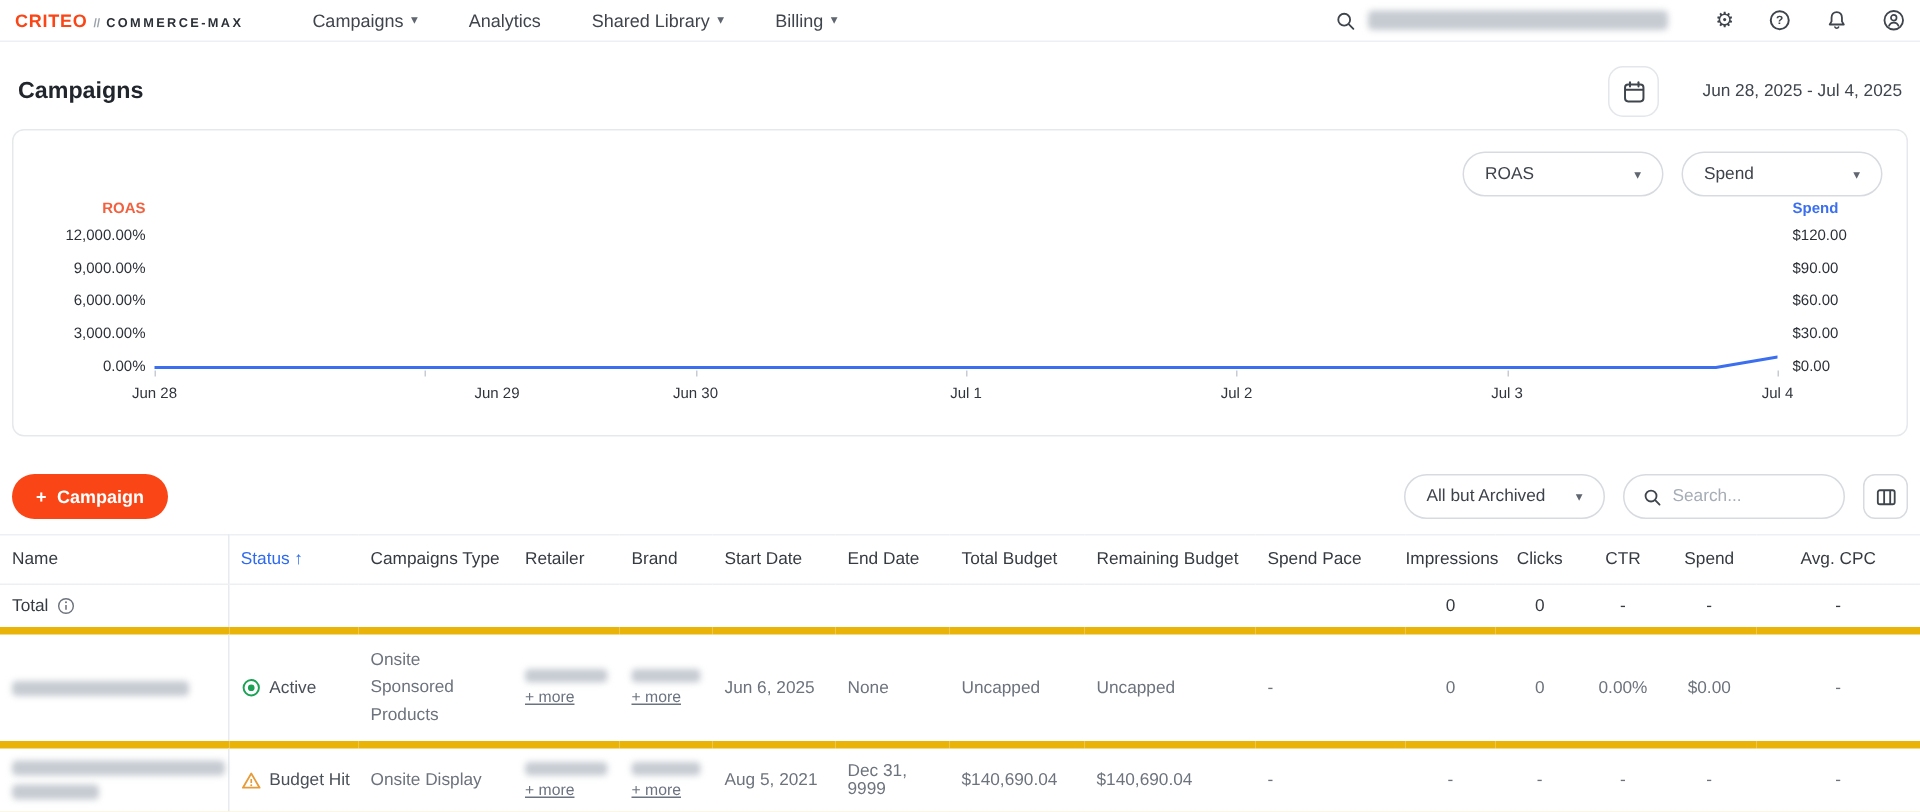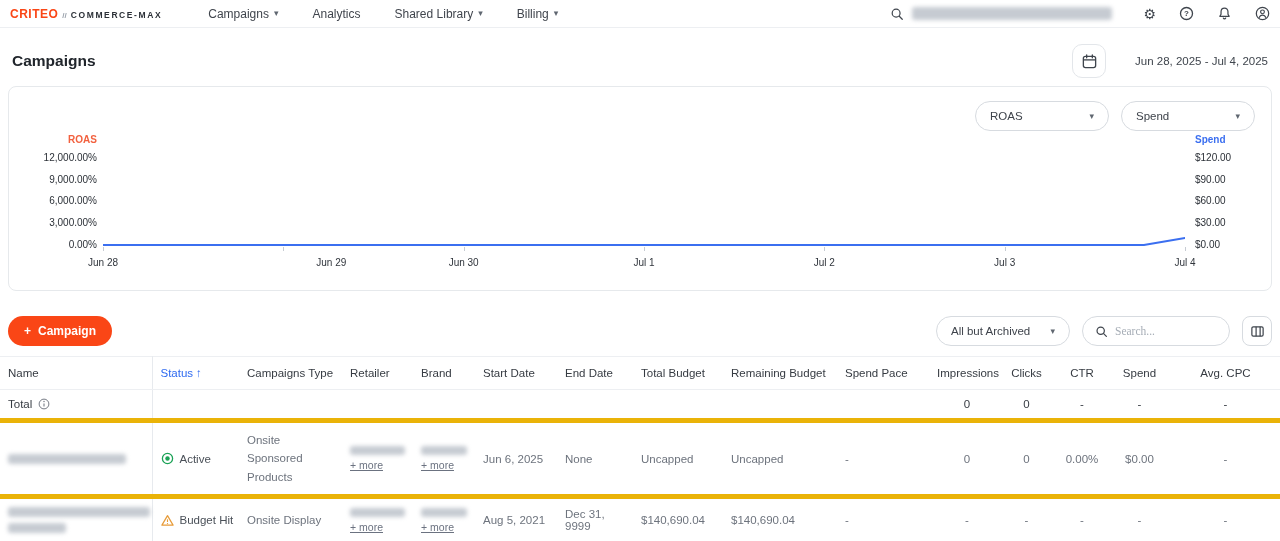--- a/index.html
+++ b/index.html
@@ -51,21 +51,21 @@
   .plot { position: relative; flex: 1; height: 140px; }
   .plot svg.line-svg { position: absolute; left: 0; top: 0; width: 100%; height: 140px; }
   .xtick { position: absolute; top: 114px; width: 1px; height: 4px; background: #c7ccd3; }
   .xlabel { position: absolute; top: 124px; transform: translateX(-50%); font-size: 10px; color: #30353c; white-space: nowrap; }
 
   
   .toolbar { display: flex; align-items: center; justify-content: space-between; margin: 25px 8px 0 8px; }
   .btn-primary { display: flex; align-items: center; gap: 7px; height: 30px; padding: 0 16px; background: #fa4616; color: #fff; border: none; border-radius: 16px; font-size: 12px; font-weight: bold; font-family: inherit; cursor: pointer; }
   .toolbar-right { display: flex; align-items: center; gap: 12px; }
   .search-pill { display: flex; align-items: center; gap: 7px; width: 148px; height: 30px; border: 1px solid #d7dbe0; border-radius: 16px; padding: 0 12px; color: #9aa1ab; background: #fff; }
-  .search-pill input { border: none; outline: none; width: 100%; font-size: 11.5px; font-family: Liberation Serif, serif; color: #3e434b; background: transparent; }
+  .search-pill input { border: none; outline: none; width: 100%; font-size: 11.5px; font-family: Liberation Sans, sans-serif; color: #3e434b; background: transparent; }
   .search-pill input::placeholder { color: #a6adb6; }
   .icon-btn { width: 30px; height: 30px; border: 1px solid #d7dbe0; border-radius: 8px; background: #fff; display: flex; align-items: center; justify-content: center; color: #3f454d; cursor: pointer; }
 
   
   table { width: 100%; border-collapse: collapse; table-layout: fixed; margin-top: 10px; font-size: 11.5px; }
   th { text-align: left; font-weight: normal; color: #363b42; padding: 10px 4px 10px 8px; border-top: 1px solid #edeff2; border-bottom: 1px solid #edeff2; white-space: nowrap; cursor: pointer; }
   td { padding: 8px 4px 8px 8px; border-bottom: 5px solid #eab308; vertical-align: middle; color: #6d737d; }
   th.col-name, td.col-name { border-right: 1px solid #e7eaee; padding-left: 8px; }
   th.num, td.num { text-align: center; padding-right: 0; padding-left: 0; }
   th.last, td.last { }

